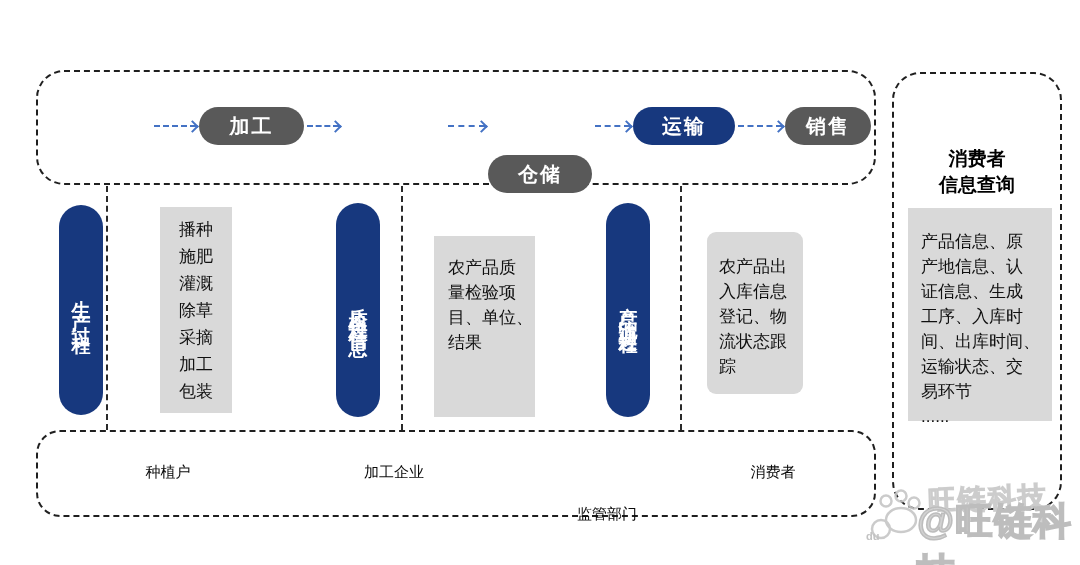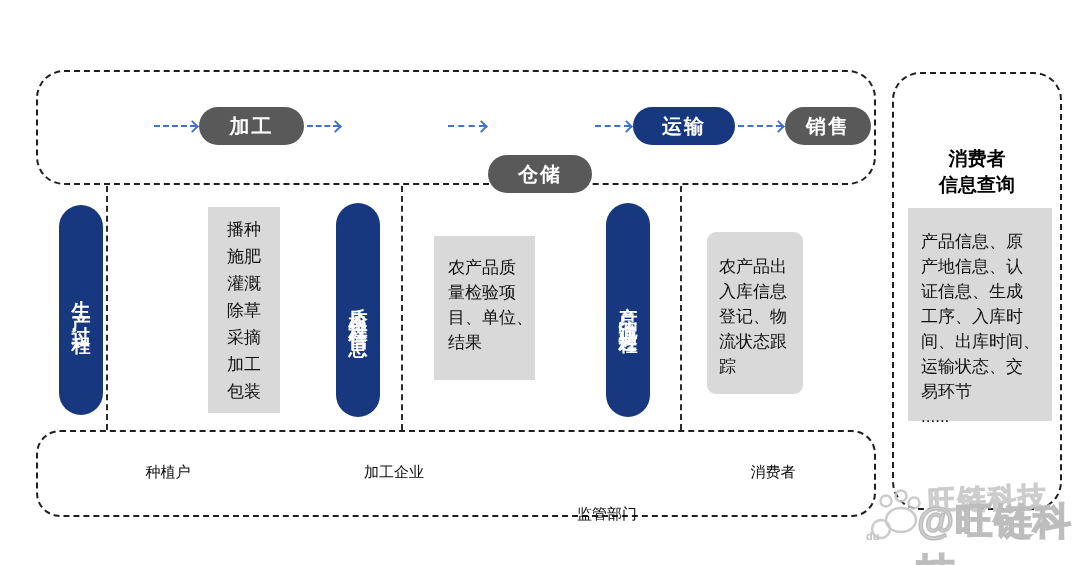--- a/index.html
+++ b/index.html
@@ -47,22 +47,22 @@
             writing-mode:vertical-rl; text-orientation:upright;
             display:flex; align-items:center; justify-content:center; }
   .vp1 { left:59px;  top:205px; width:44px; height:210px; letter-spacing:13px; }
   .vp2 { left:336px; top:203px; width:44px; height:214px; letter-spacing:6px; }
   .vp3 { left:606px; top:203px; width:44px; height:214px; letter-spacing:6px; }
 
   
   .note { position:absolute; background:var(--gray_box,#D9D9D9); color:#101010;
           white-space:pre-line; font-size:17px; }
   .n1 { left:160px; top:207px; width:72px;  height:206px; line-height:27px; text-align:center;
-        display:flex; align-items:center; justify-content:center;margin-left:48px; }
-  .n2 { left:434px; top:236px; width:101px; height:144px; line-height:25px; padding:19px 0 0 14px; }
+        display:flex; align-items:center; justify-content:center; }
+  .n2 { left:434px; top:236px; width:101px; height:181px; line-height:25px; padding:19px 0 0 14px; }
   .n3 { left:707px; top:232px; width:96px;  height:162px; line-height:25px; padding:22px 0 0 12px;border-radius:9px; }
 
   
   .consumer-title { position:absolute; left:892px; top:146px; width:170px; text-align:center;
           font-size:19px; font-weight:700; line-height:26px; color:#000; white-space:pre-line; }
   .consumer-note { position:absolute; left:908px; top:208px; width:144px; height:213px;
           background:var(--gray_box,#D9D9D9); color:#101010; font-size:17px; line-height:25px;
           padding:21px 2px 0 13px; white-space:pre-line; }
 
   

